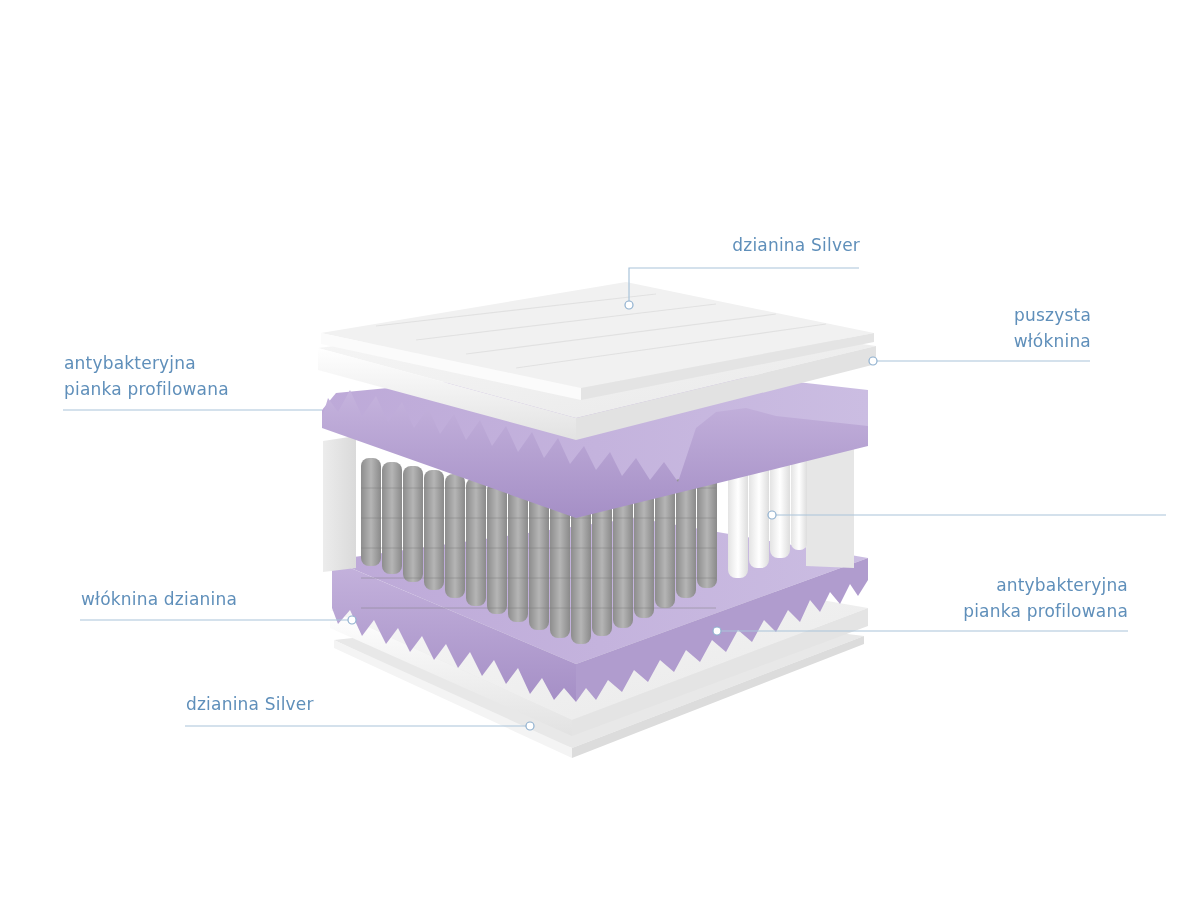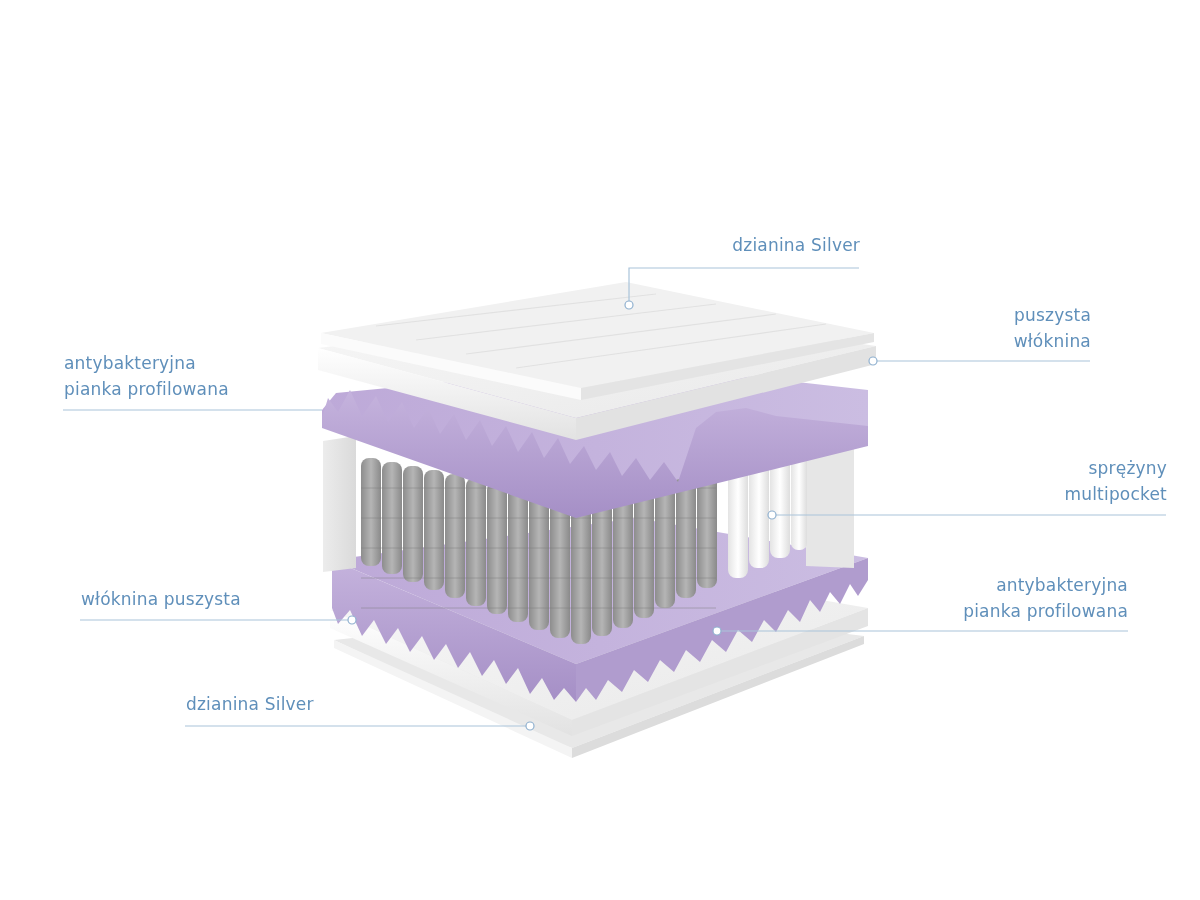--- a/index.html
+++ b/index.html
@@ -165,31 +165,27 @@
   <div class="label right" style="left:900px; top:254px; width:175px;">
     <span>puszysta</span>
     <span>włóknina</span>
   </div>
 
   <div class="label" style="left:48px; top:302px; width:240px;">
     <span>antybakteryjna</span>
     <span>pianka profilowana</span>
   </div>
 
-  <div class="label right" style="left:950px; top:407px; width:201px;">
-    <span>sprężyny</span>
-    <span>multipocket</span>
-  </div>
 
   <div class="label right" style="left:880px; top:524px; width:232px;">
     <span>antybakteryjna</span>
     <span>pianka profilowana</span>
   </div>
 
   <div class="label" style="left:65px; top:538px; width:240px;">
-    <span>włóknina puszysta</span>
+    <span>włóknina dzianina</span>
   </div>
 
   <div class="label" style="left:170px; top:643px; width:200px;">
     <span>dzianina Silver</span>
   </div>
 
 </div>
 
 </body></html>

